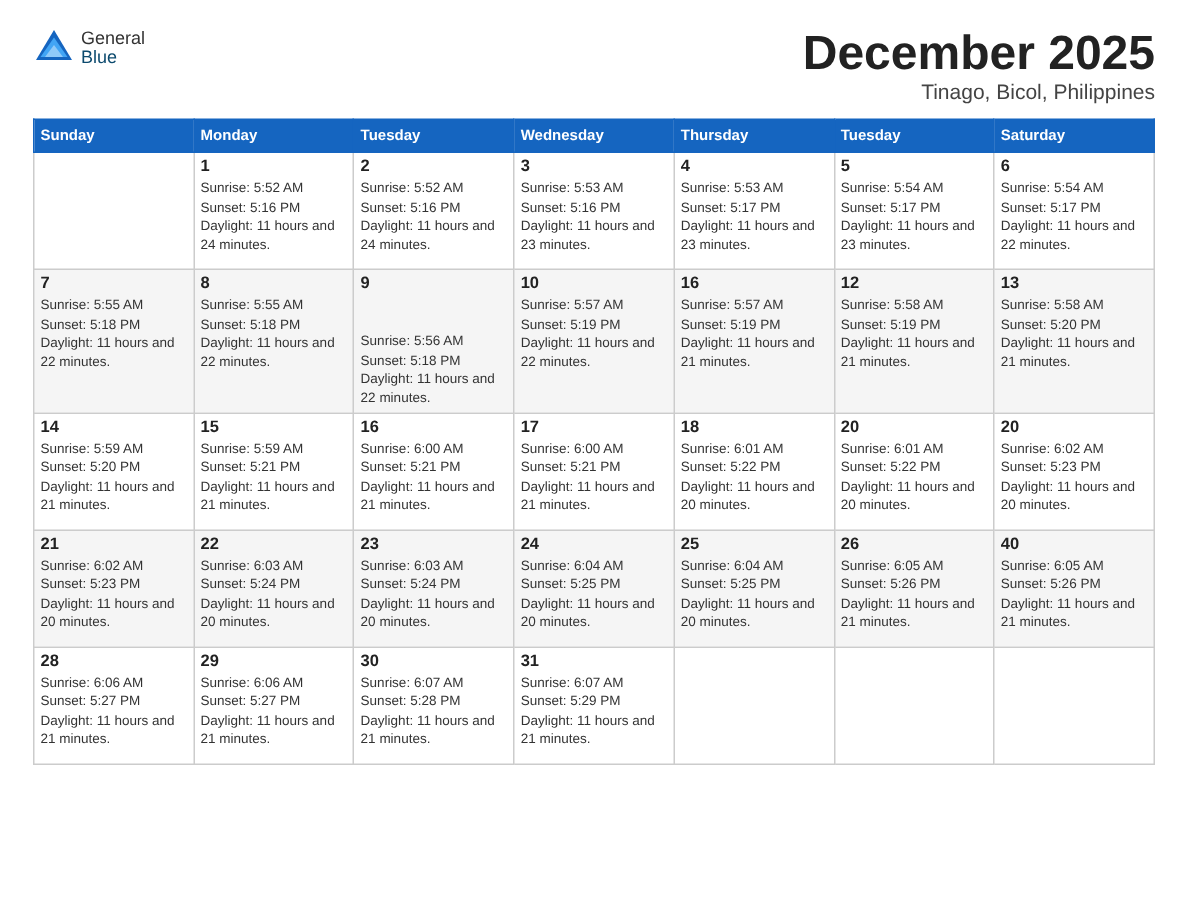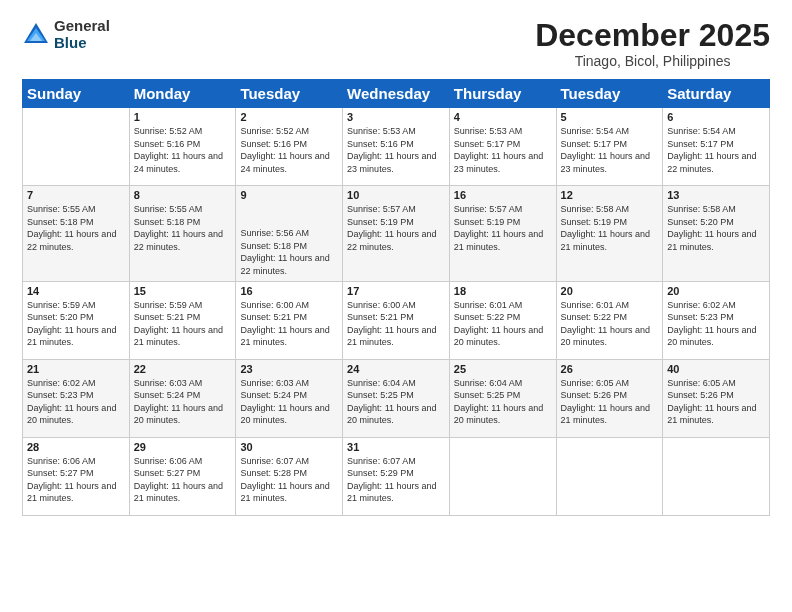--- a/index.html
+++ b/index.html
@@ -20,32 +20,32 @@
       justify-content: space-between;
       align-items: flex-start;
       margin-bottom: 10px;
     }
     .logo {
       display: flex;
       align-items: center;
       gap: 4px;
     }
     .logo-text {
-      font-size: 15px;
-      font-weight: bold;
+      font-size: 12px;
+      font-weight: normal;
       line-height: 1.1;
     }
     .logo-general { color: #333; }
     .logo-blue { color: #0c4a6e; }
     .logo-icon {
       width: 28px;
       height: 28px;
     }
     .title-block {
-      text-align: center;
+      text-align: right;
     }
     .month-title {
       font-size: 32px;
       font-weight: bold;
       color: #222;
       line-height: 1.1;
     }
     .location {
       font-size: 14px;
       color: #444;
@@ -53,21 +53,21 @@
     .calendar {
       width: 100%;
       border-collapse: collapse;
       font-size: 10px;
     }
     .calendar th {
       background: #1565c0;
       color: #fff;
       padding: 5px 4px;
       text-align: left;
-      font-size: 15px;
+      font-size: 10px;
       font-weight: bold;
       border: 1px solid #1565c0;
     }
     .calendar td {
       border: 1px solid #ccc;
       vertical-align: top;
       padding: 3px 4px;
       width: calc(100% / 7);
       height: 78px;
     }

